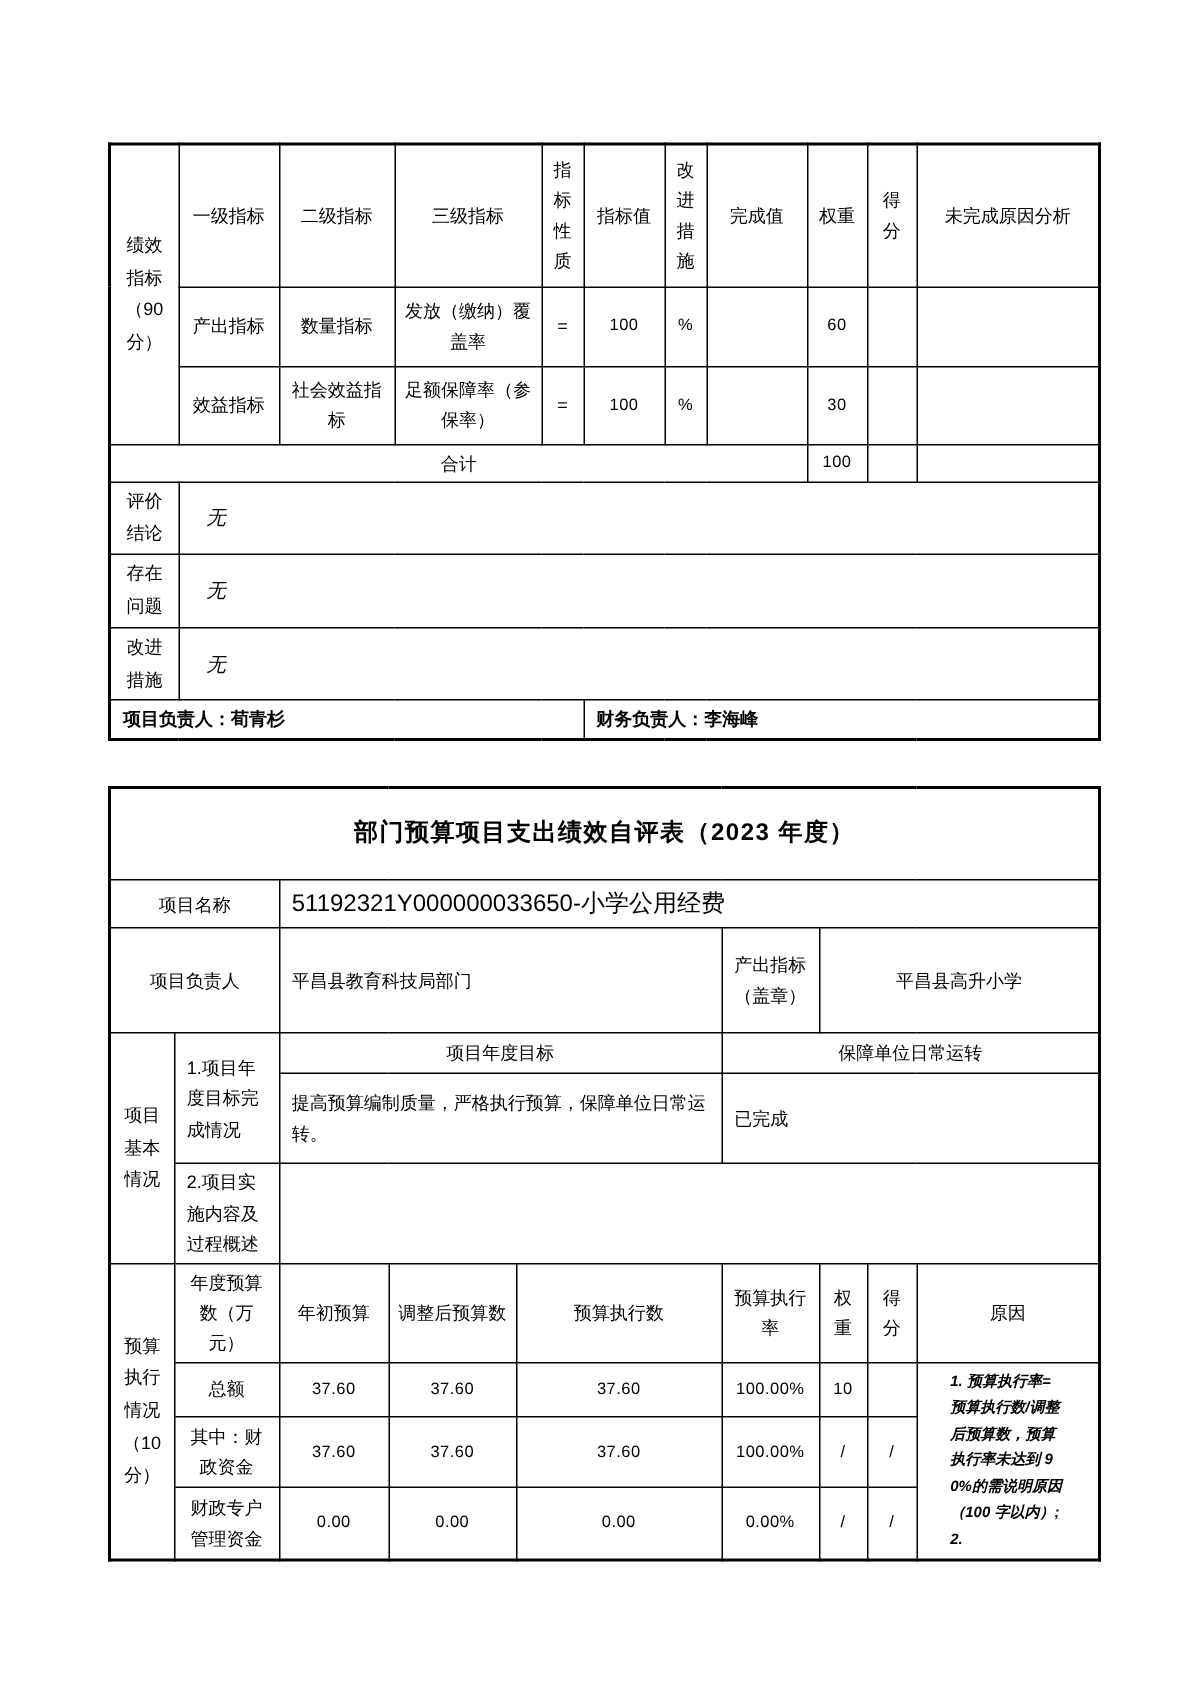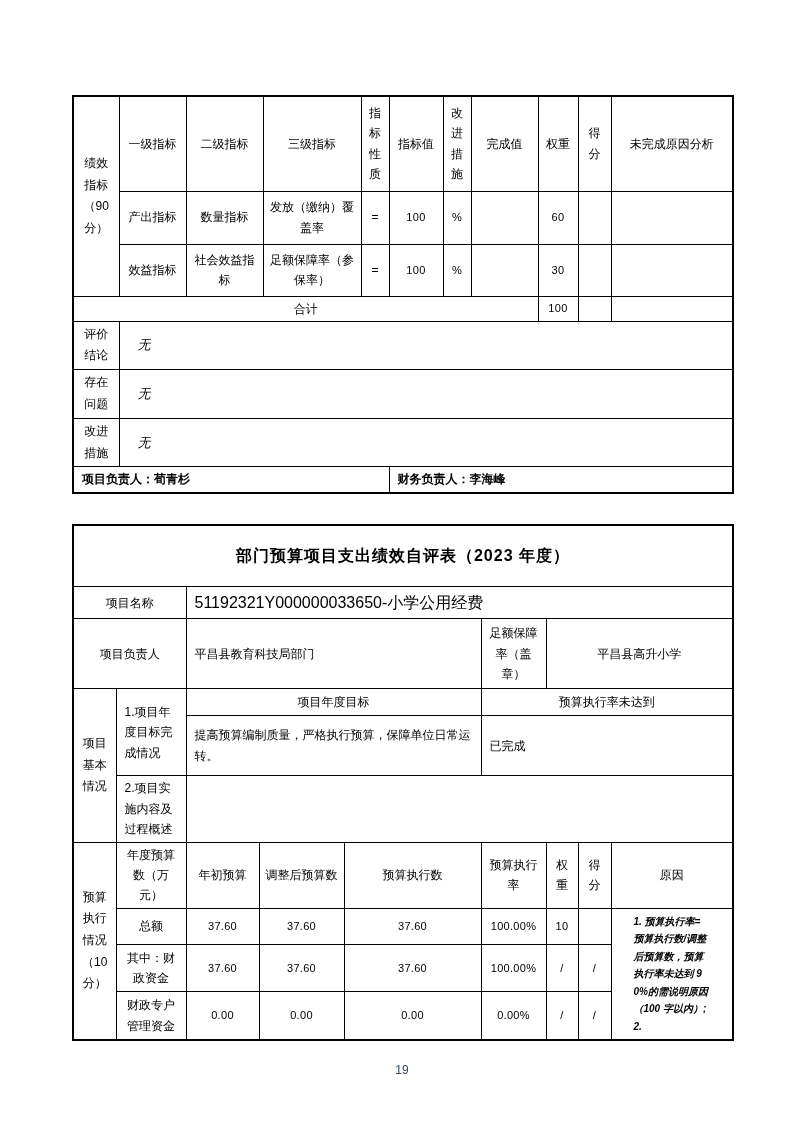--- a/index.html
+++ b/index.html
@@ -161,28 +161,28 @@
         <tr style="height:62px">
       <td colspan="9" class="title-cell">部门预算项目支出绩效自评表（2023 年度）</td>
     </tr>
     <tr style="height:30px">
       <td colspan="2" class="sublabel">项目名称</td>
       <td colspan="7" class="left code-cell">51192321Y000000033650-小学公用经费</td>
     </tr>
     <tr style="height:70px">
       <td colspan="2" class="sublabel">项目负责人</td>
       <td colspan="3" class="left">平昌县教育科技局部门</td>
-      <td>足额保障率（盖章）</td>
+      <td>产出指标（盖章）</td>
       <td colspan="3">平昌县高升小学</td>
     </tr>
     <tr style="height:27px">
       <td rowspan="3" class="vlabel">项目基本情况</td>
       <td rowspan="2" class="sublabel left">1.项目年度目标完成情况</td>
       <td colspan="3">项目年度目标</td>
-      <td colspan="4">预算执行率未达到</td>
+      <td colspan="4">保障单位日常运转</td>
     </tr>
     <tr style="height:60px">
       <td colspan="3" class="left">提高预算编制质量，严格执行预算，保障单位日常运转。</td>
       <td colspan="4" class="left">已完成</td>
     </tr>
     <tr style="height:63px">
       <td class="sublabel left">2.项目实施内容及过程概述</td>
       <td colspan="7"></td>
     </tr>
     <tr style="height:57px">
@@ -220,15 +220,14 @@
       <td class="num">0.00</td>
       <td class="num">0.00</td>
       <td class="num">0.00</td>
       <td class="num">0.00%</td>
       <td class="num">/</td>
       <td class="num">/</td>
     </tr>
   </tbody>
     </table>
 
-  <div class="page-number">19</div>
 
 </div>
 
 </body></html>

